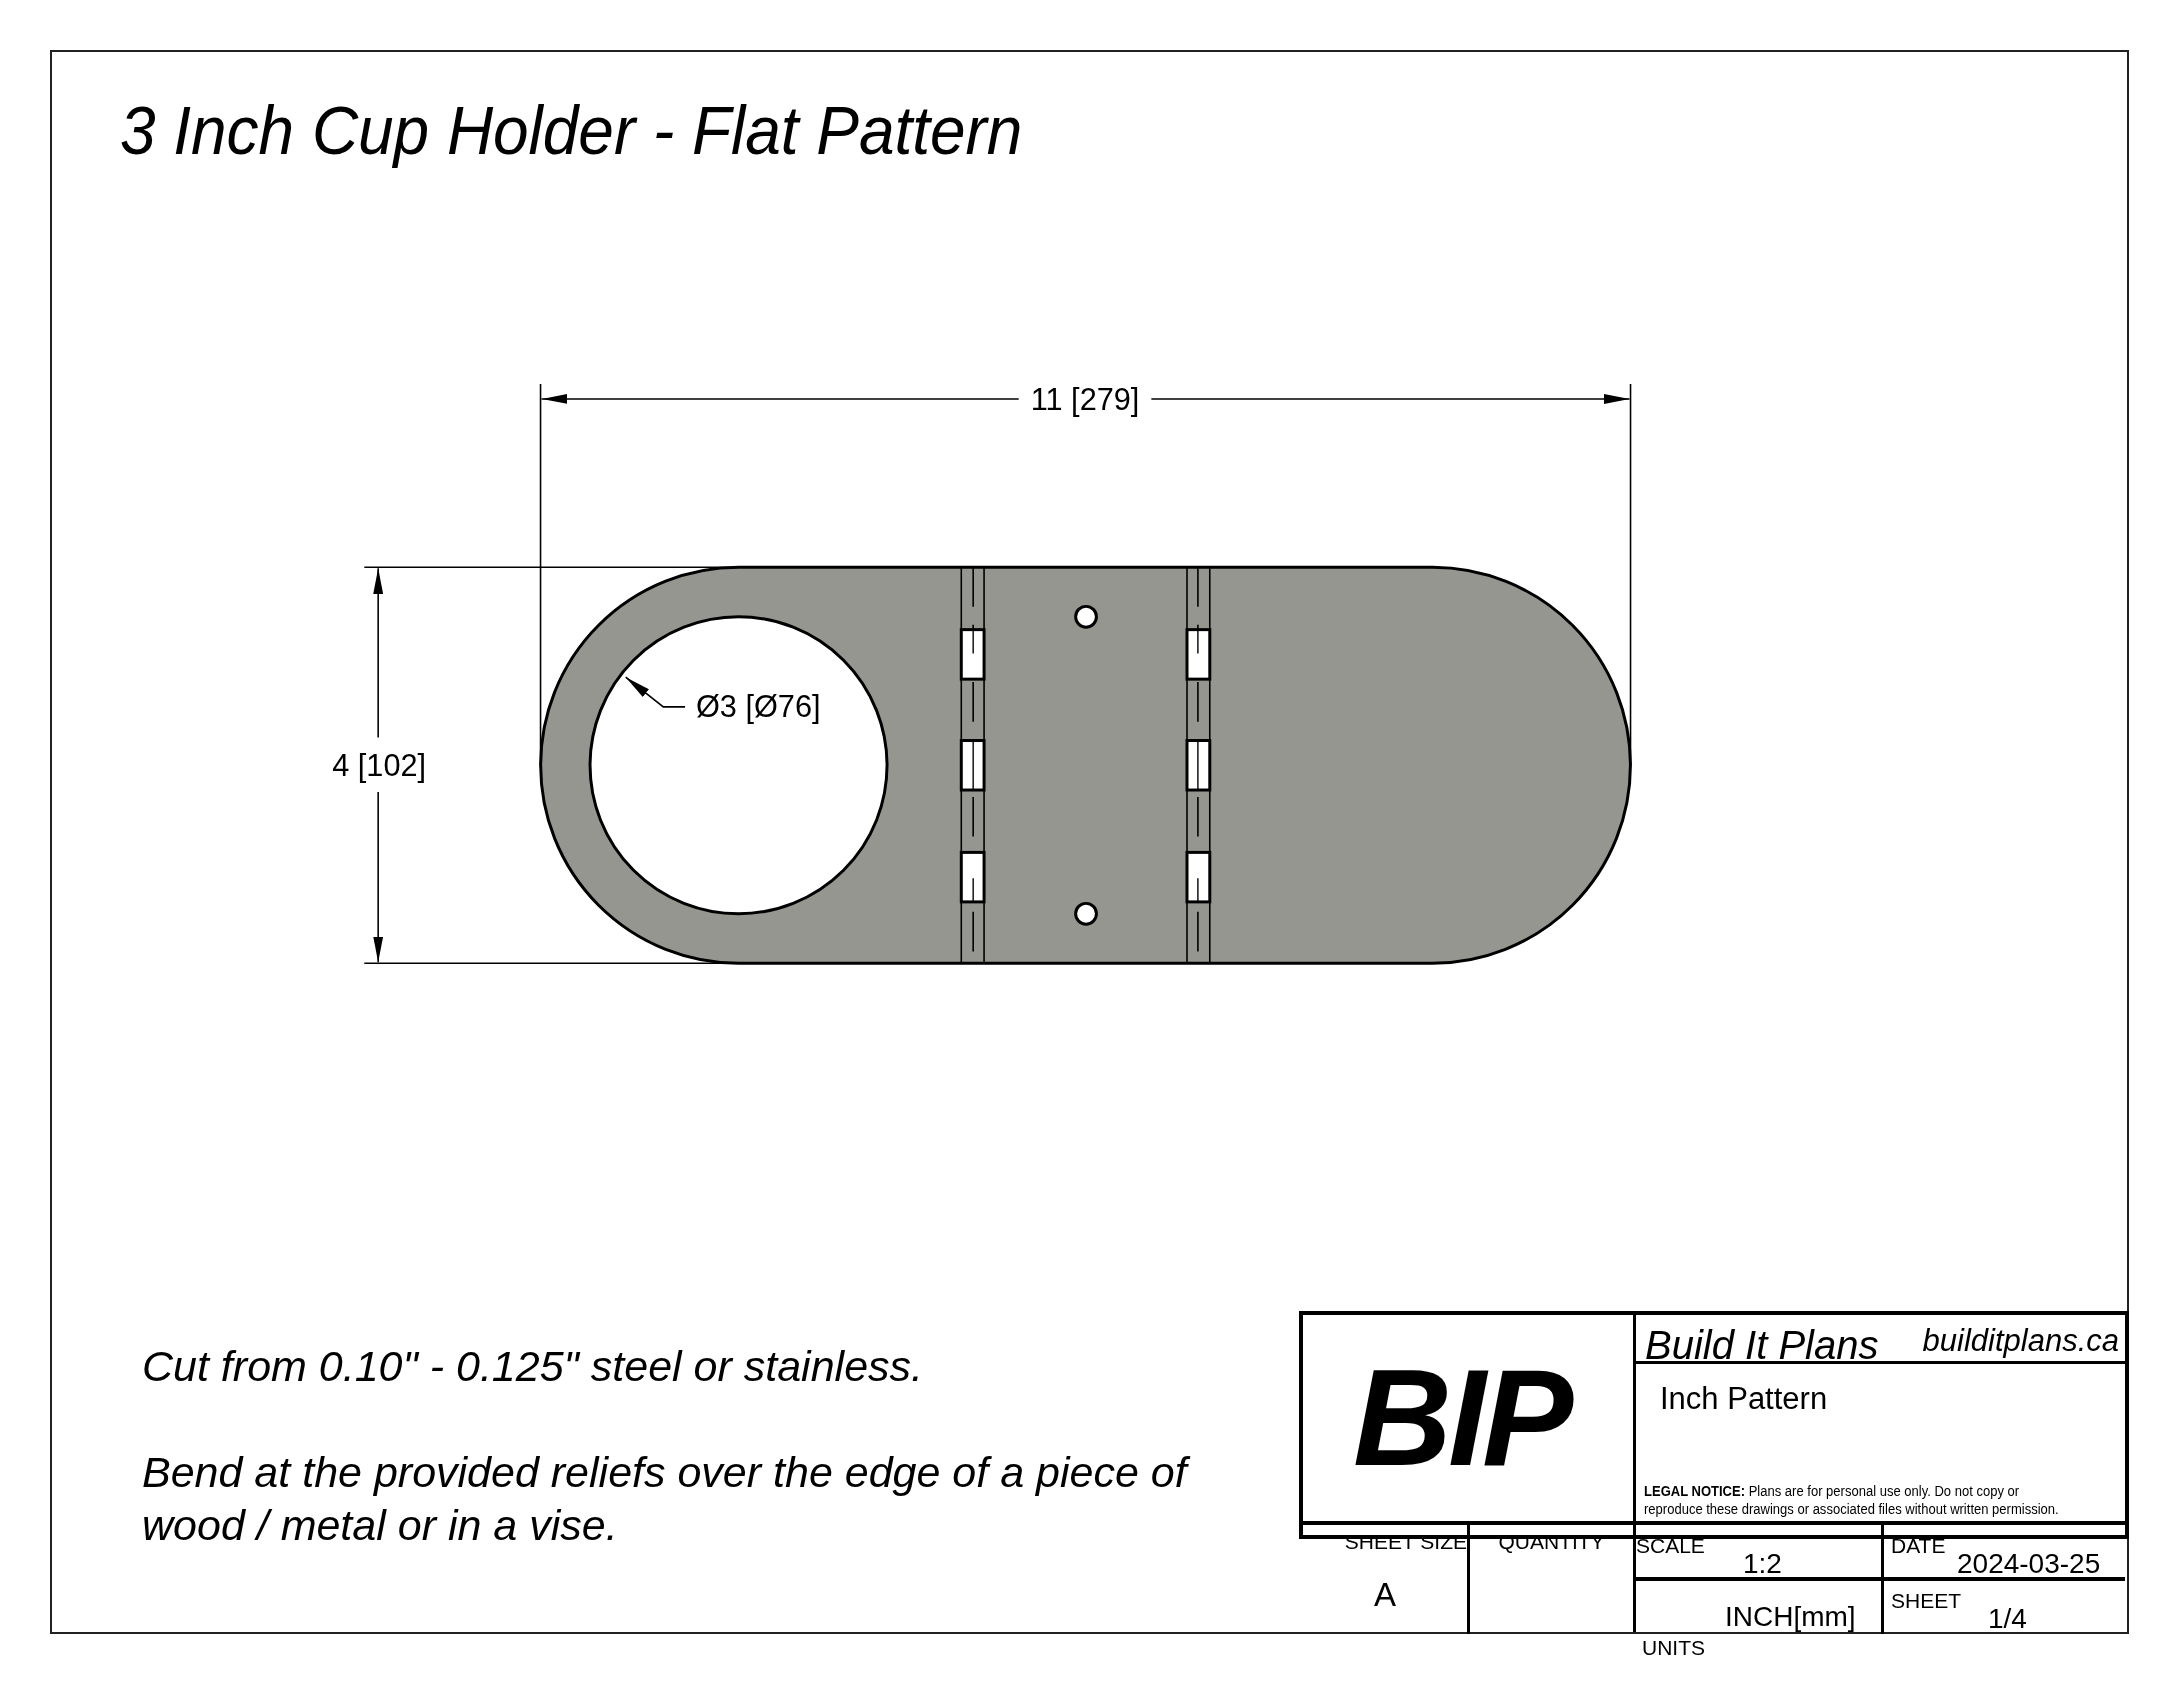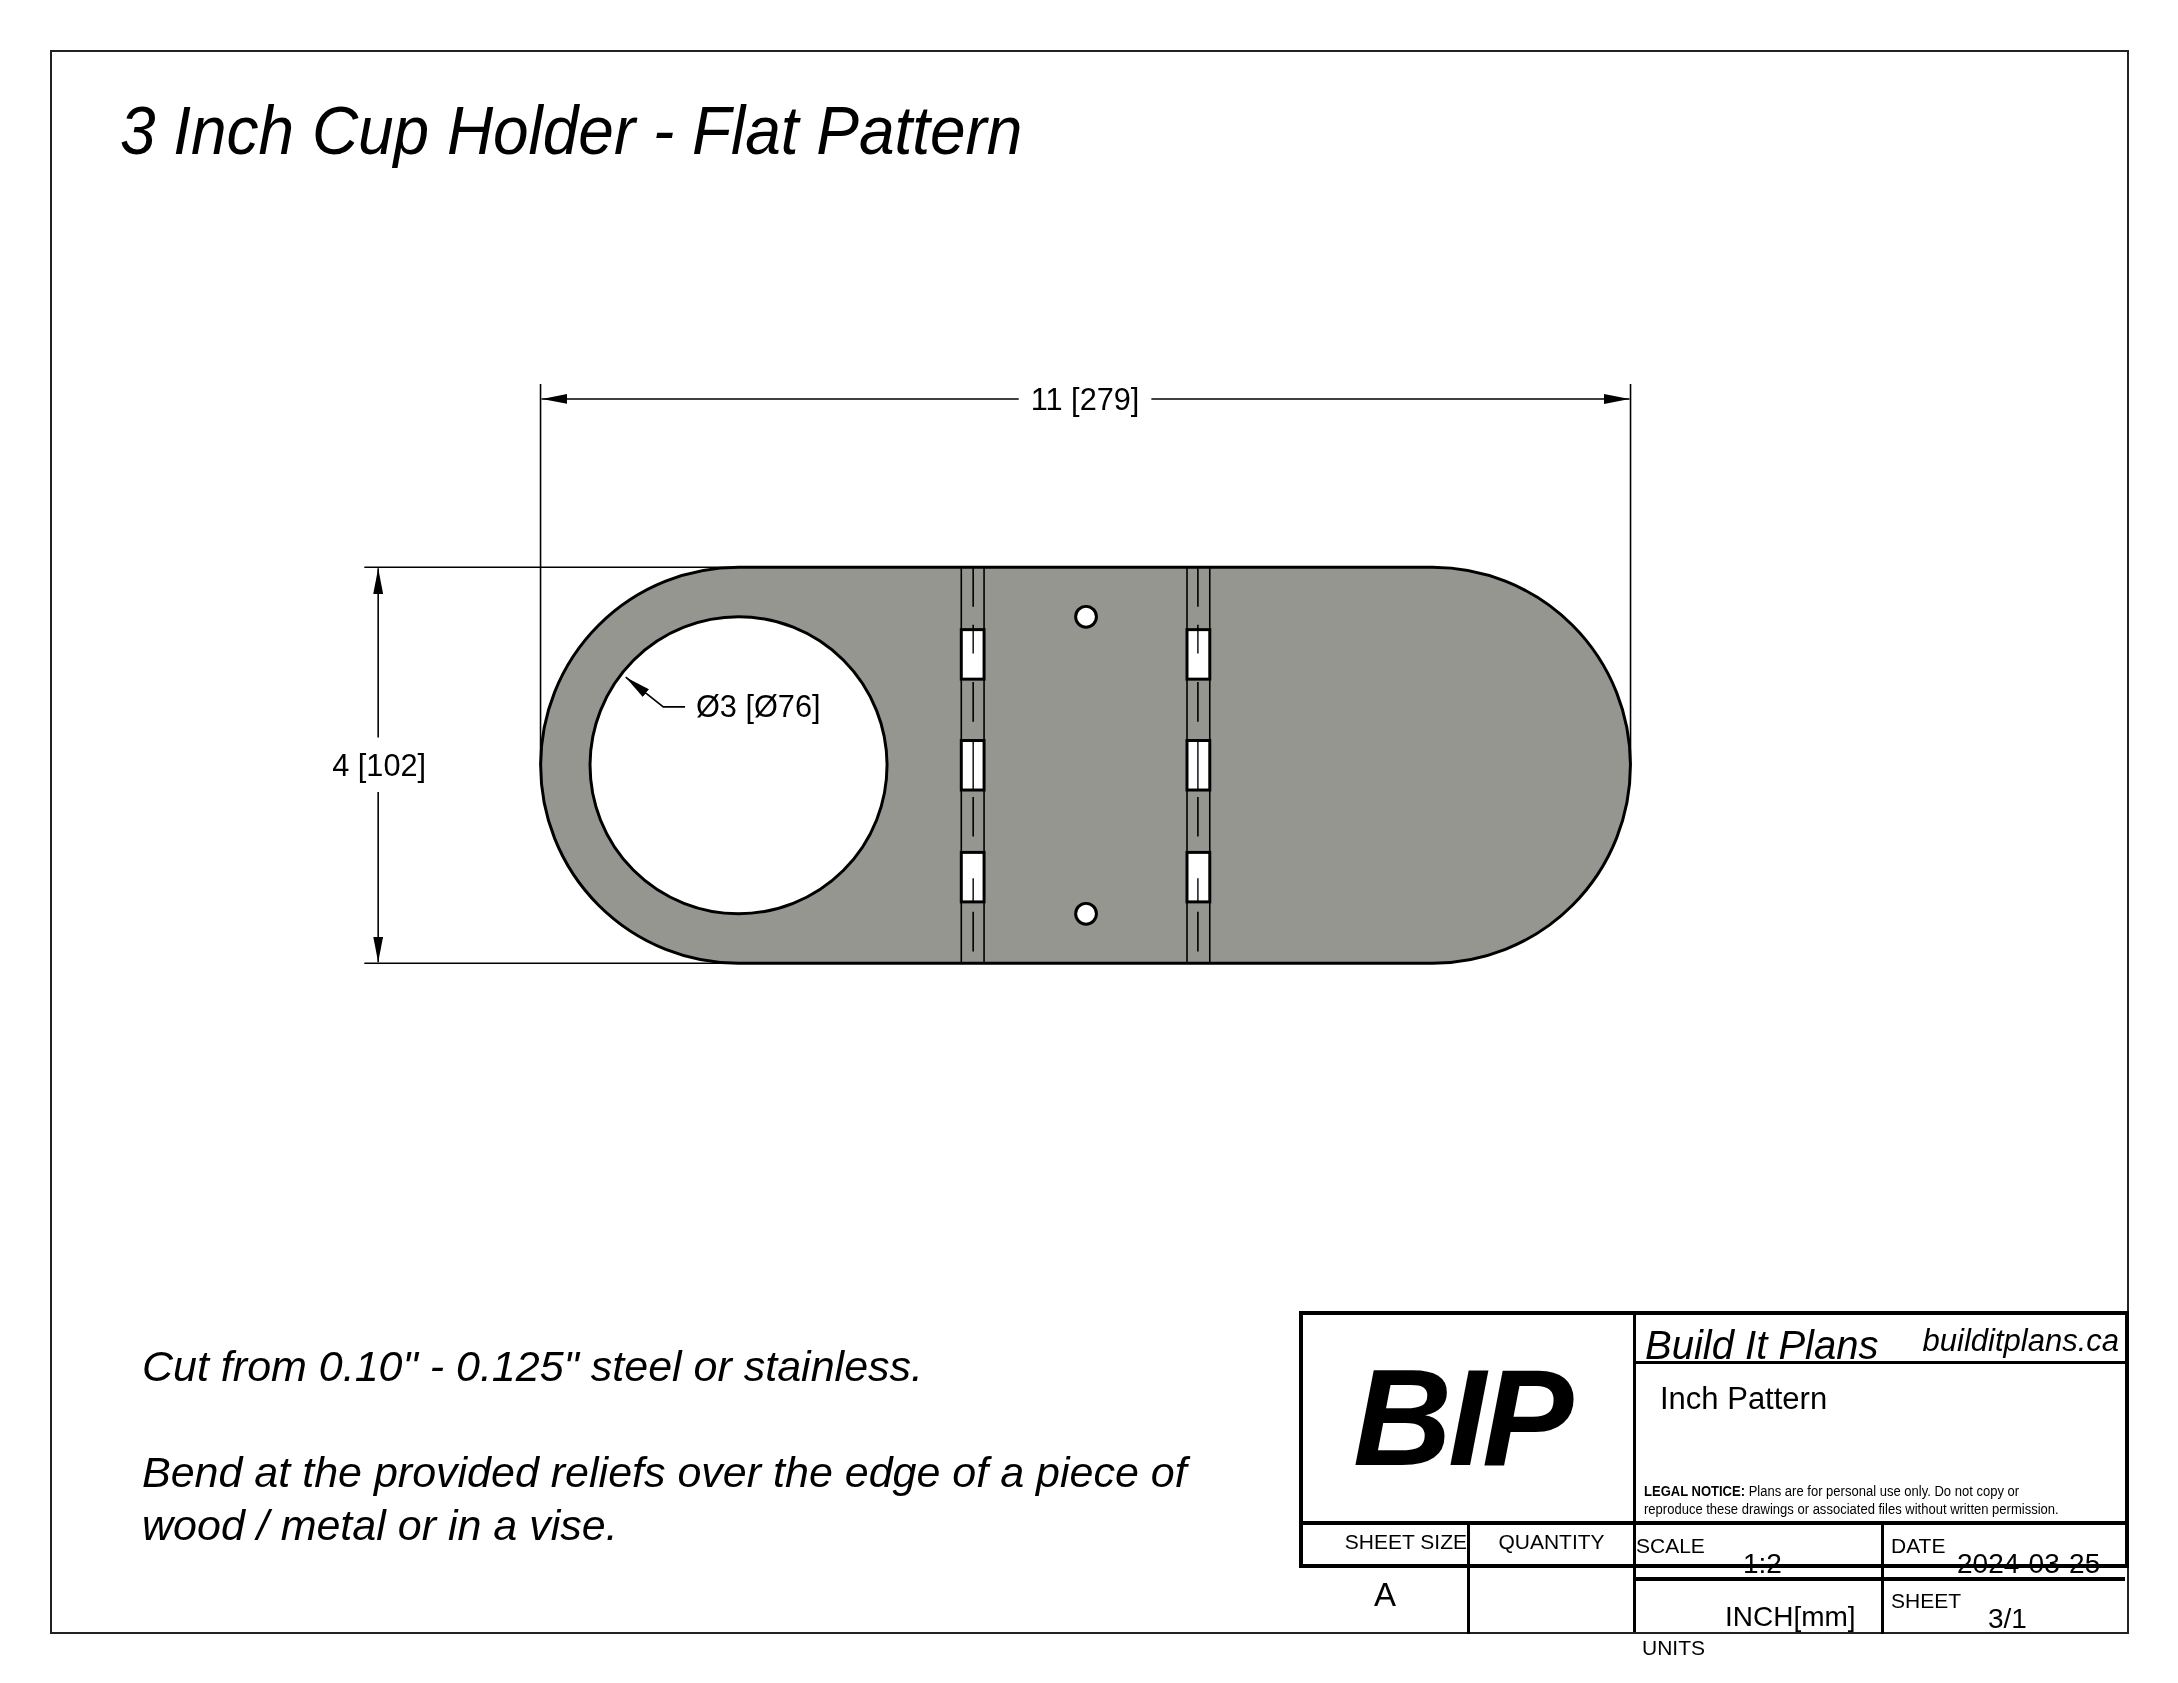--- a/index.html
+++ b/index.html
@@ -4,21 +4,21 @@
 <style>
   html, body { margin: 0; padding: 0; background: #ffffff; }
   body { width: 2178px; height: 1683px; position: relative; overflow: hidden; font-family: "Liberation Sans", sans-serif; color: #000; }
   .frame { position: absolute; left: 50px; top: 50px; width: 2079px; height: 1584px; border: 2px solid #222; box-sizing: border-box; }
   .abs { position: absolute; white-space: nowrap; }
   .title { left: 120px; top: 96px; font-size: 68px; font-style: italic; line-height: 1; transform: scaleX(0.94); transform-origin: left top; }
   .note { left: 142px; font-size: 43px; font-style: italic; line-height: 1; }
   svg.drawing { position: absolute; left: 0; top: 0; }
   .dimtxt { font-family: "Liberation Sans", sans-serif; font-size: 31px; fill: #000; }
   
-  .tb { position: absolute; left: 1299px; top: 1311px; width: 830px; height: 257px; border: 4px solid #000; box-sizing: border-box; }
+  .tb { position: absolute; left: 1299px; top: 1311px; width: 830px; height: 228px; border: 4px solid #000; box-sizing: border-box; }
   .tb-line-v, .tb-line-h { position: absolute; background: #000; }
   .lbl { font-size: 21px; line-height: 1; }
   .val { font-size: 28px; line-height: 1; margin-top: 8px; }
 </style>
 </head>
 <body>
 
 <div class="frame"></div>
 
 <div class="abs title">3 Inch Cup Holder - Flat Pattern</div>
@@ -126,15 +126,15 @@
   <div class="abs lbl" style="left:333px; top:220px;">SCALE</div>
   <div class="abs val" style="left:440px; top:227px;">1:2</div>
 
   <div class="abs lbl" style="left:588px; top:220px;">DATE</div>
   <div class="abs val" style="left:654px; top:227px;">2024-03-25</div>
 
   <div class="abs lbl" style="left:339px; top:274px;margin-top:48px;">UNITS</div>
   <div class="abs val" style="left:422px; top:280px;">INCH[mm]</div>
 
   <div class="abs lbl" style="left:588px; top:275px;">SHEET</div>
-  <div class="abs val" style="left:685px; top:282px;">3/1</div>
+  <div class="abs val" style="left:685px; top:282px;">1/4</div>
 </div>
 
 
 </body></html>

